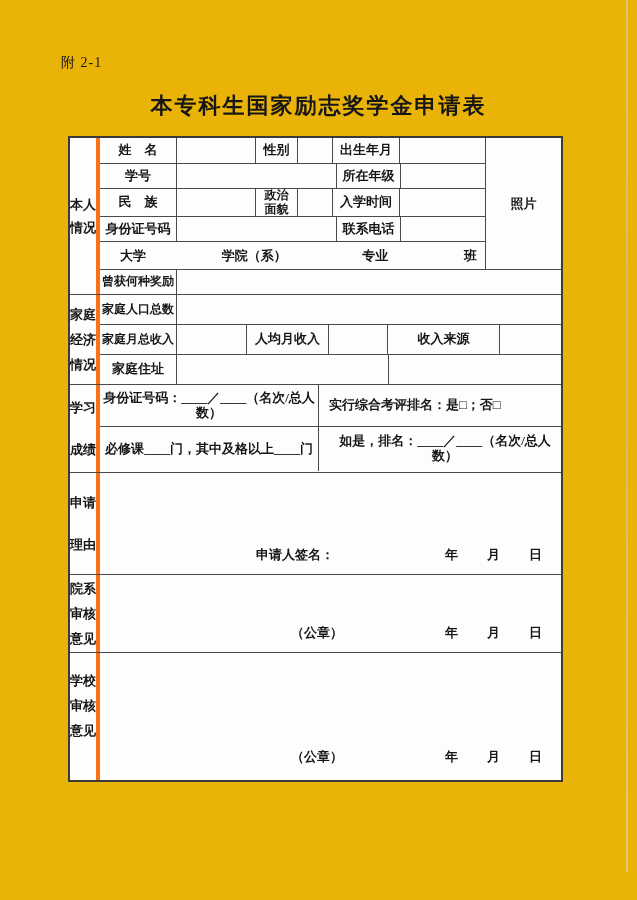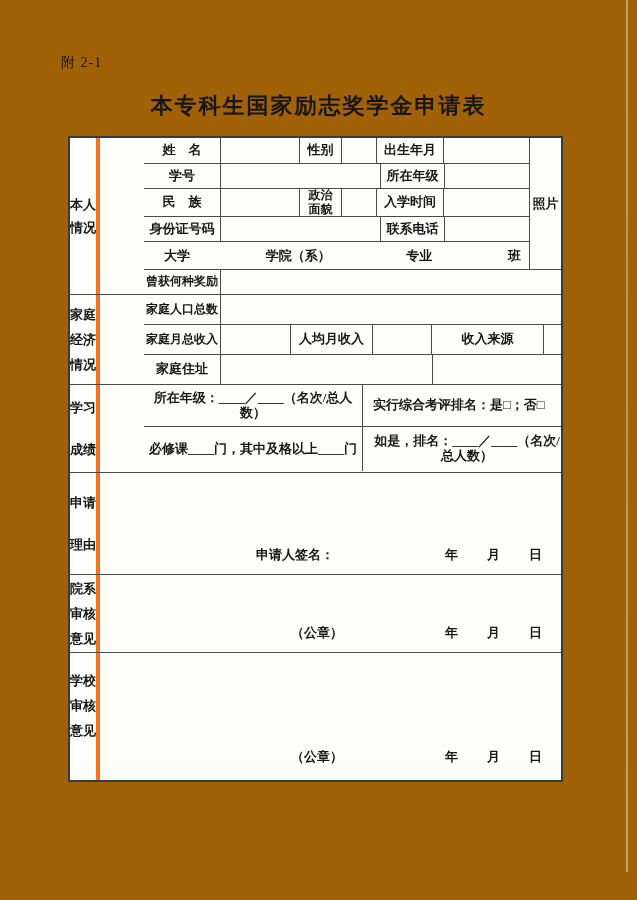--- a/index.html
+++ b/index.html
@@ -1,38 +1,38 @@
 <!DOCTYPE html>
 <html><head>
 <meta charset="utf-8">
 <style>
   html,body{margin:0;padding:0;}
   body{
     width:637px;height:900px;background:#ffffff;overflow:hidden;
     font-family:"Liberation Serif","DejaVu Serif",serif;color:#161616;
   }
-  .page{position:relative;width:637px;height:900px;background:#a16207;}
+  .page{position:relative;width:637px;height:900px;background:#eab308;}
   
   .scan-streak{position:absolute;left:626px;top:0;width:2px;height:872px;
     background:linear-gradient(180deg,#d2d2d2,#bfbfbf 40%,#d8d8d8);opacity:.55;}
   .attachment{position:absolute;left:61px;top:54px;font-size:14px;letter-spacing:1px;}
   .title{position:absolute;left:0;top:91px;width:637px;text-align:center;
     font-size:22px;font-weight:bold;letter-spacing:2px;}
 
   
   .tbl{position:absolute;left:68px;top:136px;width:495px;
     border:2px solid #3a3a3a;display:flex;flex-direction:column;
     background:#fdfdfc;box-sizing:border-box;}
   .sec{display:flex;border-bottom:1px solid #4a4a4a;box-sizing:border-box;}
   .sec:last-child{border-bottom:none;}
   .sechdr{width:30px;min-width:30px;border-right:4px solid #f97316;
     display:flex;flex-direction:column;align-items:center;justify-content:center;
     font-weight:bold;font-size:13px;line-height:1;box-sizing:border-box;}
   .sechdr span{display:block;}
-  .seccontent{flex:1;display:flex;flex-direction:column;box-sizing:border-box;min-width:0;margin-left:44px;}
+  .seccontent{flex:1;display:flex;flex-direction:column;box-sizing:border-box;min-width:0;}
   .row{display:flex;border-bottom:1px solid #4a4a4a;box-sizing:border-box;min-width:0;}
   .row.nob{border-bottom:none;}
   .c{box-sizing:border-box;display:flex;align-items:center;justify-content:center;
     border-right:1px solid #4a4a4a;font-size:13px;font-weight:bold;text-align:center;
     line-height:1.15;min-width:0;}
   .c.last{border-right:none;}
   .c.flex1{flex:1;}
   .c.small{font-size:12px;}
   .c.left{justify-content:flex-start;padding-left:10px;}
   .stack{flex-direction:column;}
@@ -148,21 +148,21 @@
       </div>
     </div>
 
     <div class="sec" style="height:88px;">
       <div class="sechdr gap14">
         <span>学习</span>
         <span>成绩</span>
       </div>
       <div class="seccontent">
         <div class="row" style="height:42px;">
-          <div class="c" style="width:219px;">所在年级：____／____（名次/总人数）</div>
+          <div class="c" style="width:219px;">身份证号码：____／____（名次/总人数）</div>
           <div class="c flex1 last left">实行综合考评排名：是□；否□</div>
         </div>
         <div class="row nob" style="height:44px;">
           <div class="c" style="width:219px;">必修课____门，其中及格以上____门</div>
           <div class="c flex1 last left">如是，排名：____／____（名次/总人数）</div>
         </div>
       </div>
     </div>
 
     <div class="sec" style="height:102px;">

